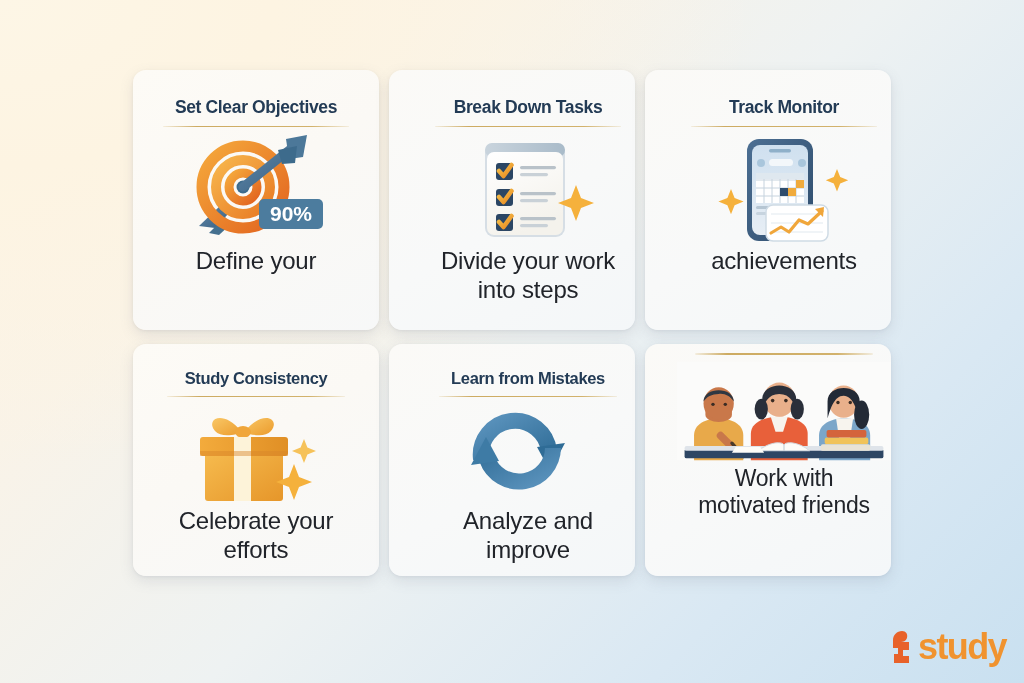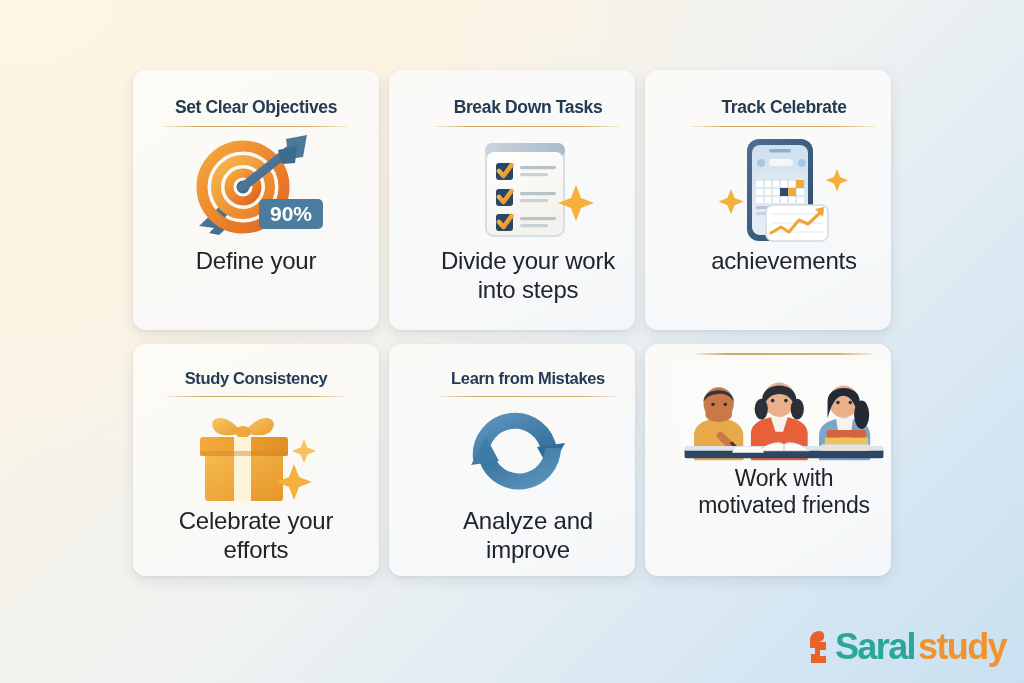--- a/index.html
+++ b/index.html
@@ -178,21 +178,21 @@
           <path d="M118 52 l5 13 l13 5 l-13 5 l-5 13 l-5 -13 l-13 -5 l13 -5 z" fill="#f5b13c"></path>
         </svg>
       </div>
       <div class="caption">
         <span class="l">Divide your work</span>
         <span class="l">into steps</span>
       </div>
     </div>
 
     <div class="card r1 alt">
-      <div class="card-title">Track Celebrate</div>
+      <div class="card-title">Track Monitor</div>
       <div class="rule"></div>
       <div class="icon-wrap">
         <svg width="150" height="112" viewBox="0 0 150 112">
           <defs>
             <linearGradient id="phoneG" x1="0" y1="0" x2="1" y2="1">
               <stop offset="0" stop-color="#4c6f93"></stop>
                 <stop offset="1" stop-color="#2e4c6c"></stop>
             </linearGradient>
             <linearGradient id="screenG" x1="0" y1="0" x2="0" y2="1">
               <stop offset="0" stop-color="#cfe0ef"></stop>
@@ -368,17 +368,16 @@
       </div>
     </div>
 
   </div>
 
   <div class="logo">
     <svg class="mark" viewBox="0 0 26 34">
       <path d="M13 1 C17 1 19 4 18 8 C17 11 14 12 12 12 L20 12 L20 20 L14 20 L14 26 L20 26 L20 33 L5 33 L5 24 L9 24 L9 18 L4 18 L4 10 C4 5 8 1 13 1 Z" fill="#e8622a"></path>
       <circle cx="13" cy="6" r="4" fill="#e8622a"></circle>
     </svg>
-    <span class="saral">Saral</span>
       <span class="study">study</span>
   </div>
 
 </div>
 
 </body></html>

